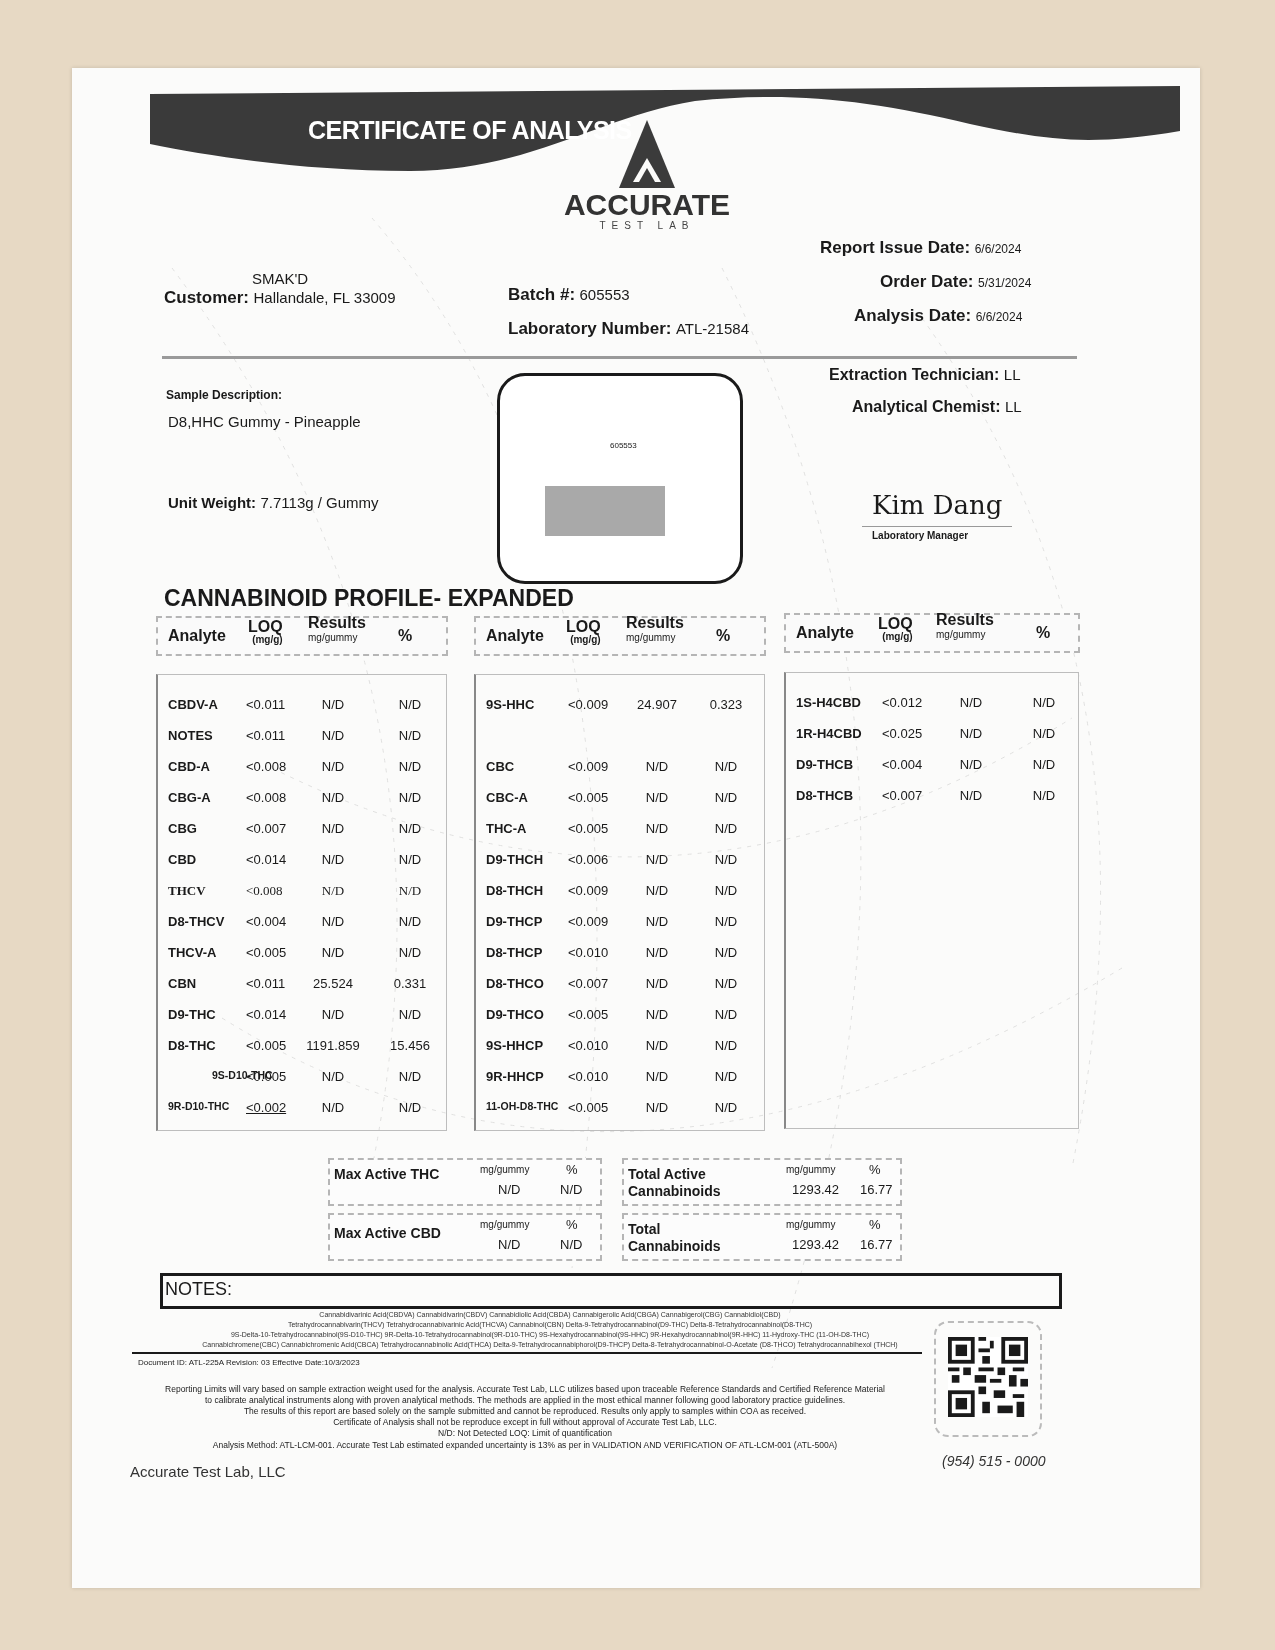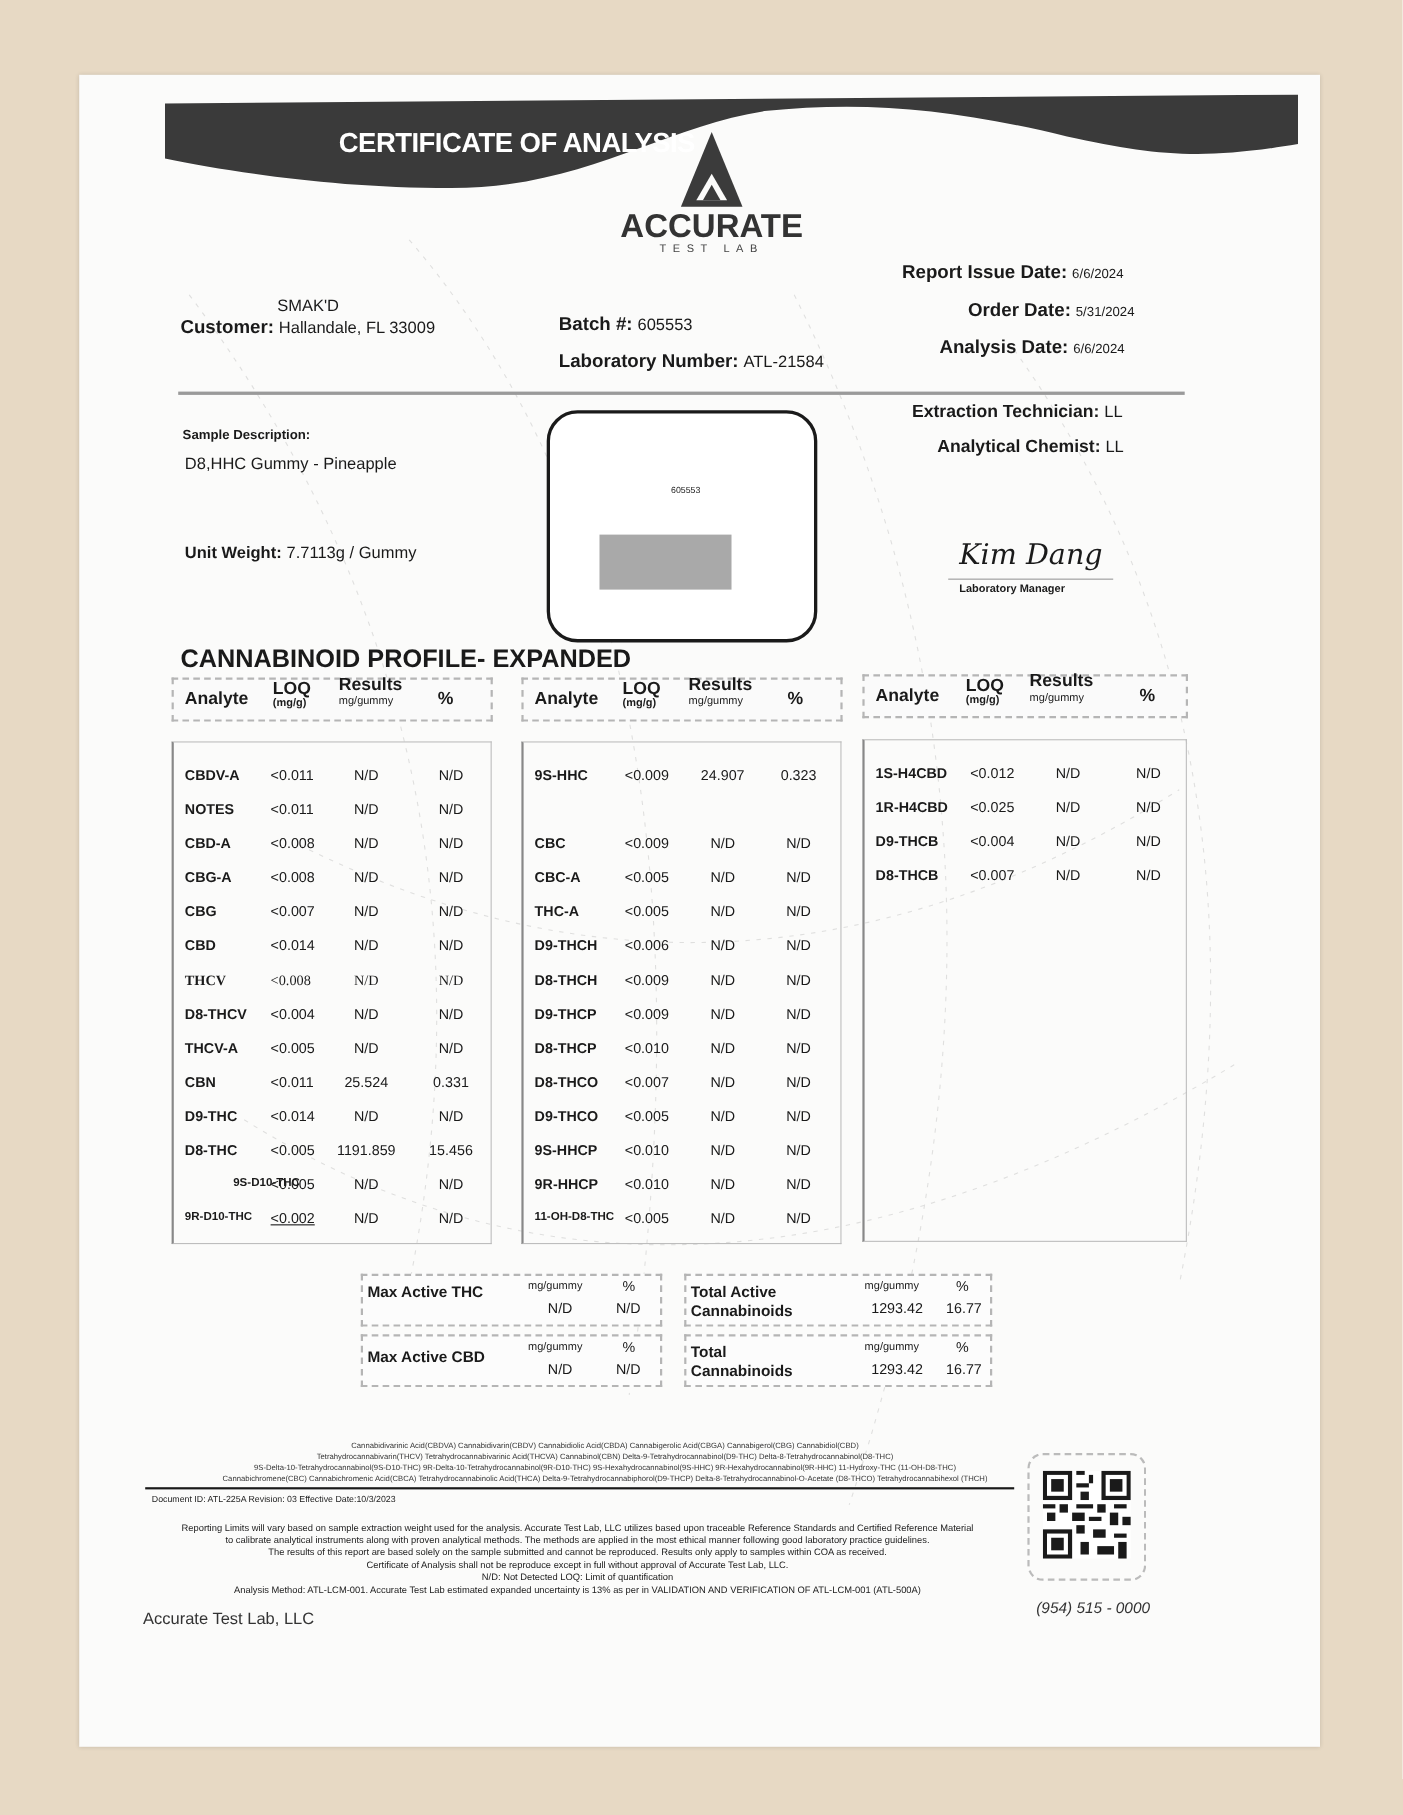--- a/index.html
+++ b/index.html
@@ -42,21 +42,21 @@
   .img-text { position: absolute; left: 110px; top: 65px; font-size: 8px; }
 
   .section-title { position: absolute; left: 92px; top: 517px; font-size: 23px; font-weight: bold; }
   .tbl-head {
     position: absolute; height: 36px; border: 2px dashed #b5b5b5; background: #fafafa;
   }
   .tbl-body {
     position: absolute; border: 1px solid #bdbdbd; border-left: 2px solid #888;
   }
   .h-analyte { position: absolute; font-weight: bold; font-size: 16px; top: 9px; }
-  .h-loq { position: absolute; font-weight: bold; font-size: 16px; top: 0px; text-align: left; }
+  .h-loq { position: absolute; font-weight: bold; font-size: 16px; top: 0px; text-align: right; }
   .h-loq span { display: block; font-size: 10px; font-weight: bold; margin-top: -2px; }
   .h-res { position: absolute; font-weight: bold; font-size: 16px; top: -4px; }
   .h-res span { display: block; font-size: 10px; font-weight: normal; }
   .h-pct { position: absolute; font-weight: bold; font-size: 16px; top: 9px; }
 
   .row { position: absolute; height: 31px; font-size: 13px; }
   .row .a { position: absolute; left: 10px; font-weight: bold; }
   .row .l { position: absolute; }
   .row .r { position: absolute; text-align: center; width: 70px; }
   .row .p { position: absolute; text-align: center; width: 60px; }
@@ -74,21 +74,21 @@
     border: 3px solid #1a1a1a;
   }
   .notes-lbl { position: absolute; left: 2px; top: 3px; font-size: 18px; }
   .fine { position: absolute; font-size: 7px; text-align: center; white-space: nowrap; color: #333; }
   .fine2 { position: absolute; font-size: 8.5px; text-align: center; white-space: nowrap; color: #222; }
 
   .qr-box {
     position: absolute; left: 862px; top: 1253px; width: 104px; height: 112px;
     border: 2px dashed #bbb; border-radius: 14px;
   }
-  .sig { position: absolute; left: 800px; top: 422px; font-family: "DejaVu Serif", serif; font-style: italic; font-size: 26px; }
+  .sig { position: absolute; left: 800px; top: 422px; font-family: "DejaVu Serif", serif; font-size: 26px; }
   .watermark { position: absolute; left: 0; top: 0; width: 1128px; height: 1520px; opacity: 0.18; }
 </style>
 </head>
 <body>
 
 <div class="paper">
 
   <svg class="watermark" width="1128" height="1520" viewBox="0 0 1128 1520">
     <g fill="none" stroke="#666" stroke-width="1" stroke-dasharray="4 6">
       <path d="M100 200 Q 400 600 300 1100"></path>
@@ -432,20 +432,23 @@
     <div class="sum-label">
         <div>Total</div>
         <div>Cannabinoids</div>
       </div>
     <div class="sum-unit" style="left:162px;">mg/gummy</div>
     <div class="sum-pct-h" style="left:245px;">%</div>
     <div class="sum-val" style="left:168px;">1293.42</div>
     <div class="sum-val" style="left:236px;">16.77</div>
   </div>
 
+  <div class="notes-box">
+    <div class="notes-lbl">NOTES:</div>
+  </div>
   <div class="fine" style="left:88px; top:1243px; width:780px;">Cannabidivarinic Acid(CBDVA) Cannabidivarin(CBDV) Cannabidiolic Acid(CBDA) Cannabigerolic Acid(CBGA) Cannabigerol(CBG) Cannabidiol(CBD)</div>
   <div class="fine" style="left:88px; top:1253px; width:780px;">Tetrahydrocannabivarin(THCV) Tetrahydrocannabivarinic Acid(THCVA) Cannabinol(CBN) Delta-9-Tetrahydrocannabinol(D9-THC) Delta-8-Tetrahydrocannabinol(D8-THC)</div>
   <div class="fine" style="left:88px; top:1263px; width:780px;">9S-Delta-10-Tetrahydrocannabinol(9S-D10-THC) 9R-Delta-10-Tetrahydrocannabinol(9R-D10-THC) 9S-Hexahydrocannabinol(9S-HHC) 9R-Hexahydrocannabinol(9R-HHC) 11-Hydroxy-THC (11-OH-D8-THC)</div>
   <div class="fine" style="left:88px; top:1273px; width:780px;">Cannabichromene(CBC) Cannabichromenic Acid(CBCA) Tetrahydrocannabinolic Acid(THCA) Delta-9-Tetrahydrocannabiphorol(D9-THCP) Delta-8-Tetrahydrocannabinol-O-Acetate (D8-THCO) Tetrahydrocannabihexol (THCH)</div>
   <div class="abs" style="left:60px; top:1284px; width:790px; height:2px; background:#1a1a1a;"></div>
   <div class="fine2" style="left:66px; top:1290px; font-size:8px;">Document ID: ATL-225A   Revision: 03   Effective Date:10/3/2023</div>
 
   <div class="fine2" style="left:58px; top:1316px; width:790px;">Reporting Limits will vary based on sample extraction weight used for the analysis. Accurate Test Lab, LLC utilizes based upon traceable Reference Standards and Certified Reference Material</div>
   <div class="fine2" style="left:58px; top:1327px; width:790px;">to calibrate analytical instruments along with proven analytical methods. The methods are applied in the most ethical manner following good laboratory practice guidelines.</div>
   <div class="fine2" style="left:58px; top:1338px; width:790px;">The results of this report are based solely on the sample submitted and cannot be reproduced. Results only apply to samples within COA as received.</div>

